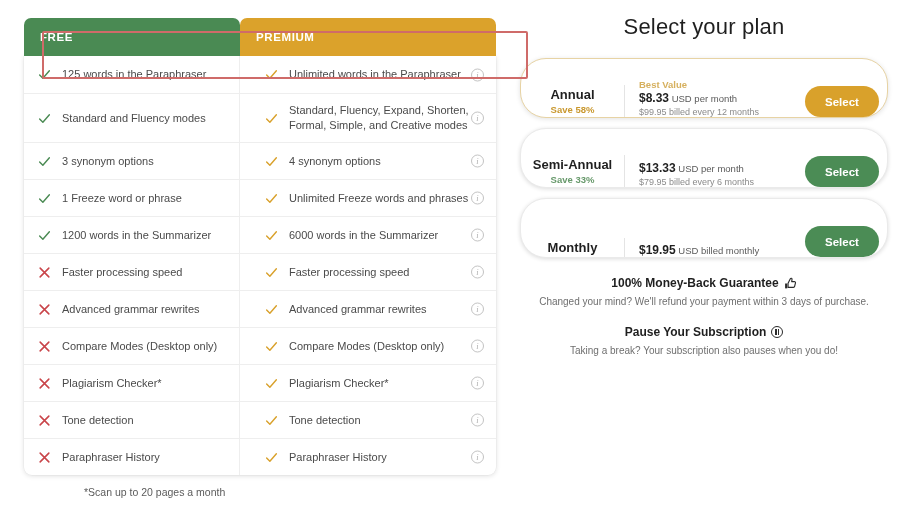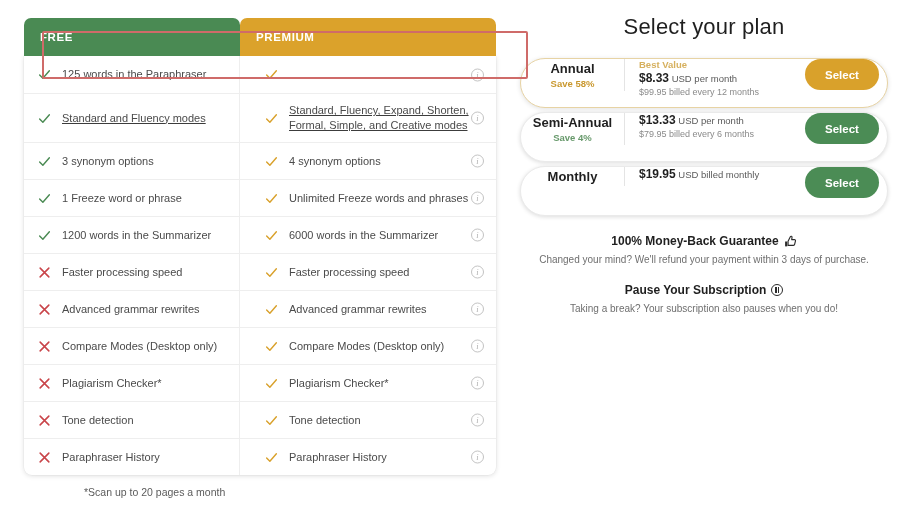--- a/index.html
+++ b/index.html
@@ -46,21 +46,21 @@
   }
   .feat-row {
     display: flex;
     align-items: stretch;
     border-top: 1px solid #eeeeee;
     min-height: 37px;
     position: relative;
     gap: 11px;
   }
   .feat-row:first-child { border-top: none; }
-  .feat-row.tall { min-height: 49px; text-decoration: underline; }
+  .feat-row.tall { min-height: 49px; }
 
   .cell {
     display: flex; align-items: center;
     padding: 6px 8px 6px 14px;
     gap: 11px;
   }
   .cell-free { flex: 0 0 216px; border-right: 1px solid #eeeeee; }
   .cell-prem { flex: 1 1 auto; padding-right: 6px; position: relative; }
 
   .mark { flex: 0 0 13px; width: 13px; height: 13px; display: block; }
@@ -88,25 +88,25 @@
   .plans-title {
     text-align: center;
     font-size: 22px;
     font-weight: normal;
     color: #1f1f1f;
     letter-spacing: .2px;
     margin-bottom: 18px;
   }
 
   .plan-card {
-    display: flex; align-items: flex-start;
-    height: 50px;
+    display: flex; align-items: flex-end;
+    height: 60px;
     background: #ffffff;
     border-radius: 26px;
-    margin-bottom: 4px;
+    margin-bottom: 10px;
     padding: 0 8px 0 0;
     box-shadow: 0 1px 4px rgba(0,0,0,.14);
     border: 1px solid #eaeaea;
   }
   .plan-card.featured {
     border: 1.5px solid #e7d3a4;
     box-shadow: 0 1px 5px rgba(0,0,0,.12);
   }
 
   .plan-name-col {
@@ -183,20 +183,21 @@
           <div class="cell cell-free">
             <svg class="mark" viewBox="0 0 24 24">
               <path d="M3 13l6 6L21 5" fill="none" stroke="#4A8A53" stroke-width="2.6" stroke-linecap="round" stroke-linejoin="round"></path>
             </svg>
             <span class="label">125 words in the Paraphraser</span>
           </div>
           <div class="cell cell-prem">
             <svg class="mark" viewBox="0 0 24 24">
               <path d="M3 13l6 6L21 5" fill="none" stroke="#D9A12B" stroke-width="2.6" stroke-linecap="round" stroke-linejoin="round"></path>
             </svg>
+            <span class="label">Unlimited words in the Paraphraser</span>
             <span class="info-ico">i</span>
           </div>
         </div>
         <div class="feat-row tall">
           <div class="cell cell-free">
             <svg class="mark" viewBox="0 0 24 24">
               <path d="M3 13l6 6L21 5" fill="none" stroke="#4A8A53" stroke-width="2.6" stroke-linecap="round" stroke-linejoin="round"></path>
             </svg>
             <span class="label">Standard and Fluency modes</span>
           </div>
@@ -359,21 +360,21 @@
           <div class="plan-price-col">
             <div class="best-value">Best Value</div>
             <div class="price-line"><span class="price-big">$8.33</span> <span>USD per month</span></div>
             <div class="price-sub">$99.95 billed every 12 months</div>
           </div>
           <button class="select-btn btn-gold">Select</button>
         </div>
         <div class="plan-card">
           <div class="plan-name-col">
             <div class="plan-name">Semi-Annual</div>
-            <div class="plan-save save-green">Save 4%</div>
+            <div class="plan-save save-green">Save 33%</div>
           </div>
           <div class="plan-price-col">
             <div class="price-line"><span class="price-big">$13.33</span> <span>USD per month</span></div>
             <div class="price-sub">$79.95 billed every 6 months</div>
           </div>
           <button class="select-btn btn-green">Select</button>
         </div>
         <div class="plan-card">
           <div class="plan-name-col">
             <div class="plan-name">Monthly</div>

